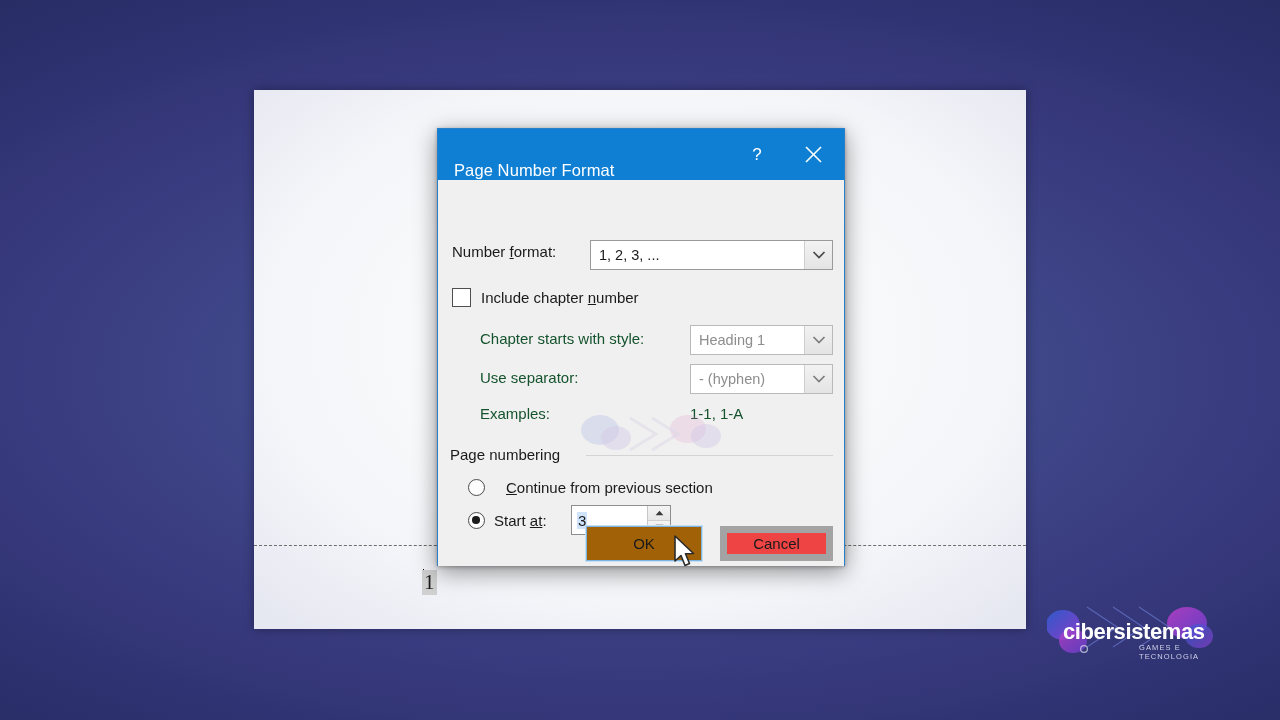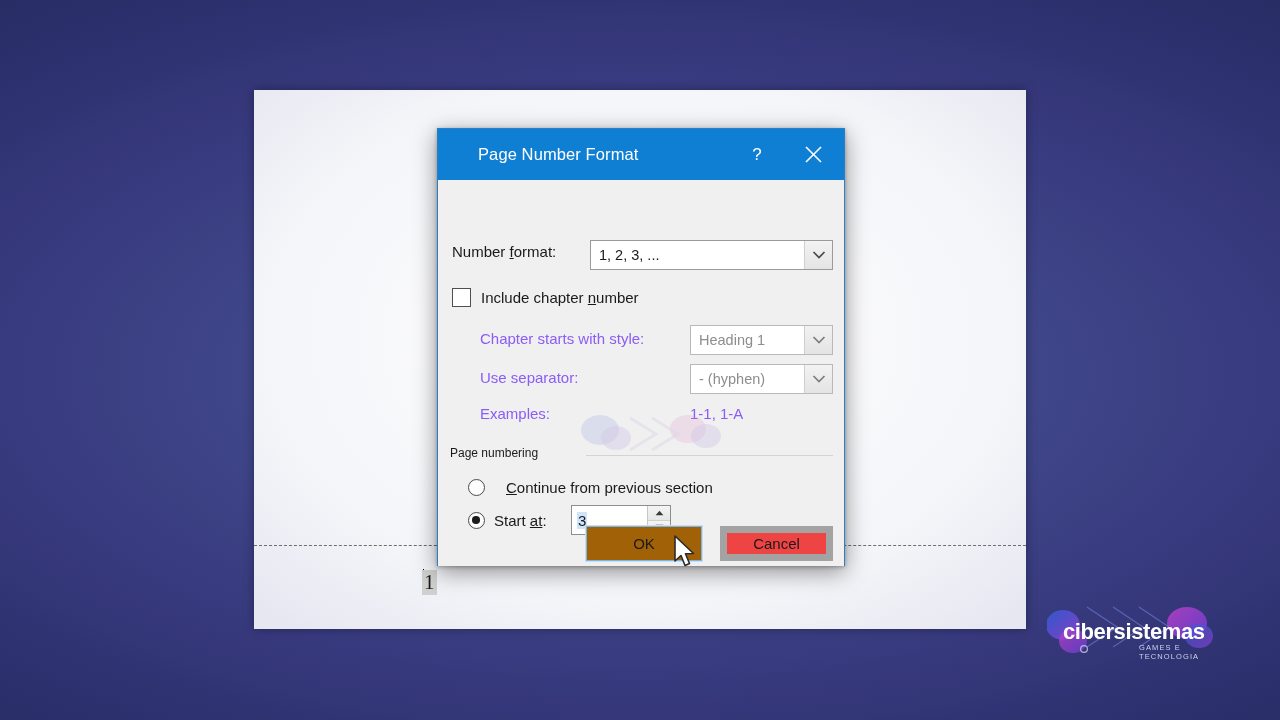--- a/index.html
+++ b/index.html
@@ -79,22 +79,21 @@
     border: 1px solid #2a7fc9;
     box-shadow: 0 6px 22px rgba(0,0,0,0.42), 0 1px 4px rgba(0,0,0,0.3);
     box-sizing: border-box;
   }
 
   #title-bar {
     position: relative;
     height: 51px;
     background: #0f7fd4;
     display: flex;
-    align-items: center;
-    padding-left: 24px;
+    align-items: flex-end;
   }
 
   #dlg-title {
     margin-left: 16px;
     color: #ffffff;
     font-size: 16.5px;
     letter-spacing: 0.1px;
   }
 
   .tb-btn {
@@ -123,21 +122,21 @@
     position: absolute;
     display: flex;
     align-items: center;
   }
 
   .lbl {
     font-size: 15px;
     color: #1a1a1a;
     white-space: nowrap;
   }
-  .lbl.dim { color: #8b5cf6; }
+  .lbl.dim { color: #14532d; }
   .lbl u { text-decoration: underline; }
 
   
   .combo {
     position: absolute;
     height: 30px;
     background: #ffffff;
     border: 1px solid #9a9a9a;
     box-sizing: border-box;
     display: flex;
@@ -200,21 +199,21 @@
     width: 7.5px; height: 7.5px;
     border-radius: 50%;
     background: #1b1b1b;
   }
 
   
   #group-title {
     position: absolute;
     left: 12px;
     top: 266px;
-    font-size: 12px;
+    font-size: 15px;
     color: #1a1a1a;
     background: transparent;
     padding-right: 7px;
   }
   #group-line {
     position: absolute;
     left: 148px;
     right: 11px;
     top: 275px;
     border-top: 1px solid #d4d4d4;

